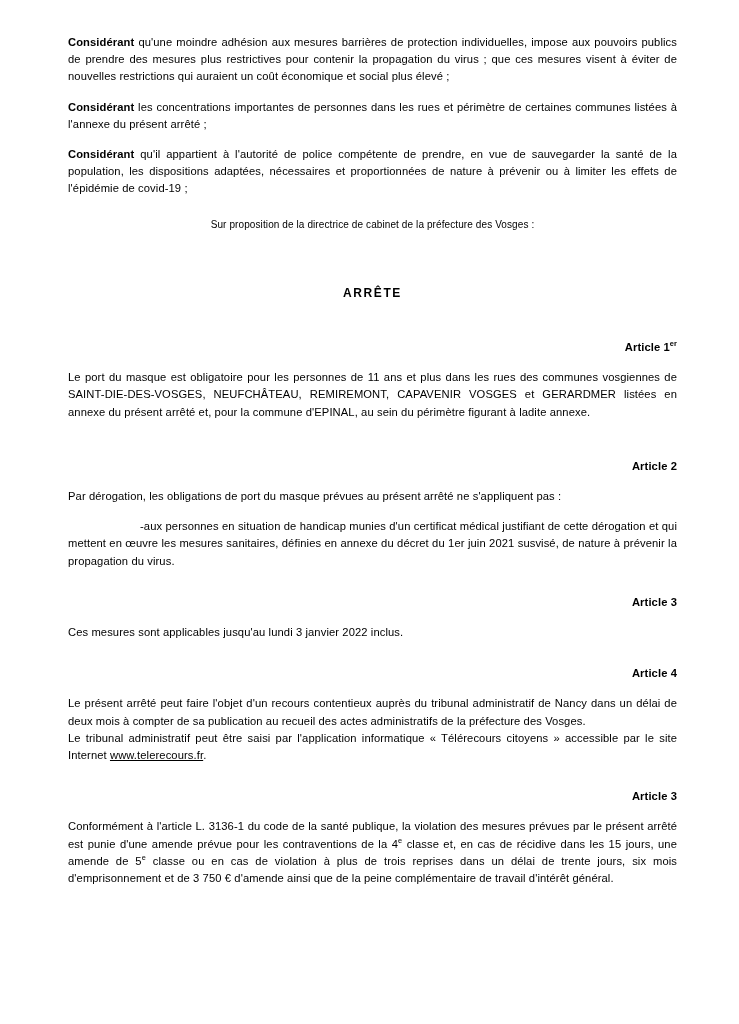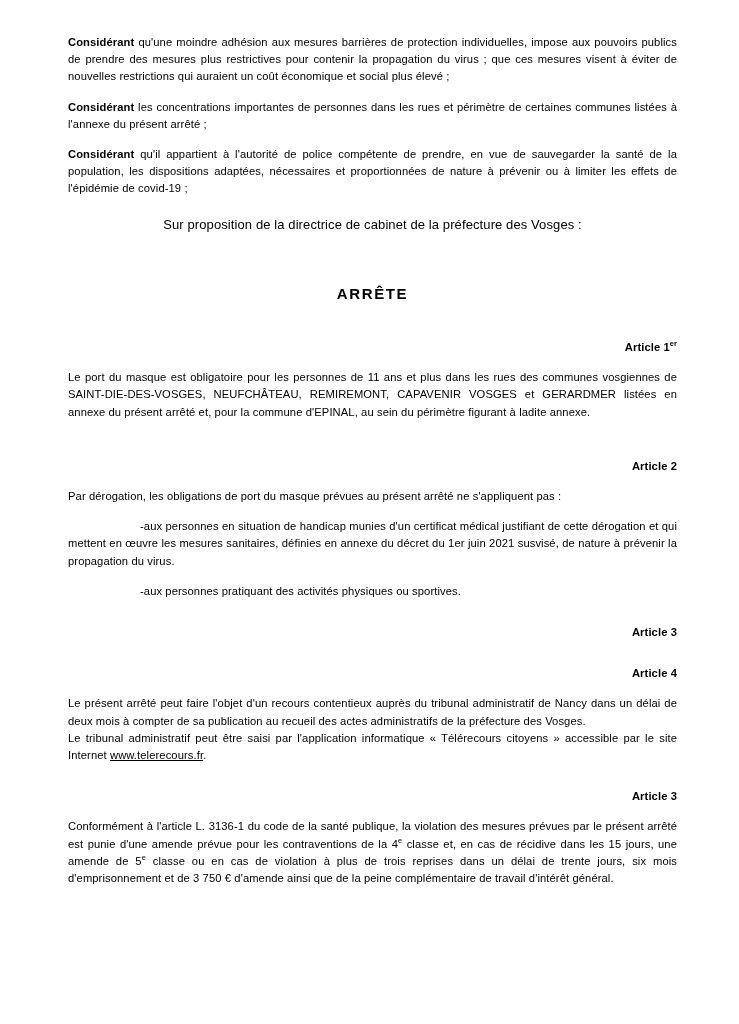--- a/index.html
+++ b/index.html
@@ -32,27 +32,27 @@
   .considerant-block {
     margin-bottom: 13px;
   }
   .lead {
     font-weight: bold;
   }
   .sur-proposition {
     margin-top: 18px;
     margin-bottom: 0;
     text-align: center;
-    font-size: 13px;
+    font-size: 10px;
   }
   .arrete-title {
     margin-top: 52px;
     text-align: center;
     font-weight: bold;
-    font-size: 15px;
+    font-size: 12px;
     letter-spacing: 1.6px;
   }
   .article-head {
     font-weight: bold;
     font-size: 11.2px;
     margin-top: 37px;
     margin-bottom: 0;
     text-align: right;
   }
   .article-head.tight {
@@ -96,23 +96,23 @@
   <p class="sur-proposition">Sur proposition de la directrice de cabinet de la préfecture des Vosges :</p>
 
   <p class="arrete-title">ARRÊTE</p>
 
   <p class="article-head"><span>Article 1</span><sup>er</sup></p>
   <p class="article-body">Le port du masque est obligatoire pour les personnes de 11 ans et plus dans les rues des communes vosgiennes de SAINT-DIE-DES-VOSGES, NEUFCHÂTEAU, REMIREMONT, CAPAVENIR VOSGES et GERARDMER listées en annexe du présent arrêté et, pour la commune d'EPINAL, au sein du périmètre figurant à ladite annexe.</p>
 
   <p class="article-head">Article 2</p>
   <p class="article-body">Par dérogation, les obligations de port du masque prévues au présent arrêté ne s'appliquent pas :</p>
   <p class="spaced-top indent">-aux personnes en situation de handicap munies d'un certificat médical justifiant de cette dérogation et qui mettent en œuvre les mesures sanitaires, définies en annexe du décret du 1er juin 2021 susvisé, de nature à prévenir la propagation du virus.</p>
-  <p class="spaced-top indent">-aux personnes pratiquant des activités physiques ou sportives.</p>
 
   <p class="article-head tight">Article 3</p>
+  <p class="article-body">Ces mesures sont applicables jusqu'au lundi 3 janvier 2022 inclus.</p>
 
   <p class="article-head tight">Article 4</p>
   <p class="article-body">Le présent arrêté peut faire l'objet d'un recours contentieux auprès du tribunal administratif de Nancy dans un délai de deux mois à compter de sa publication au recueil des actes administratifs de la préfecture des Vosges.</p>
   <p><span>Le tribunal administratif peut être saisi par l'application informatique « Télérecours citoyens » accessible par le site Internet </span><a class="link" href="#">www.telerecours.fr</a><span>.</span></p>
 
   <p class="article-head tight">Article 3</p>
   <p class="article-body"><span>Conformément à l'article L. 3136-1 du code de la santé publique, la violation des mesures prévues par le présent arrêté est punie d'une amende prévue pour les contraventions de la 4</span><sup>e</sup><span> classe et, en cas de récidive dans les 15 jours, une amende de 5</span><sup>e</sup><span> classe ou en cas de violation à plus de trois reprises dans un délai de trente jours, six mois d'emprisonnement et de 3 750 € d'amende ainsi que de la peine complémentaire de travail d'intérêt général.</span></p>
 
 </div>
 

